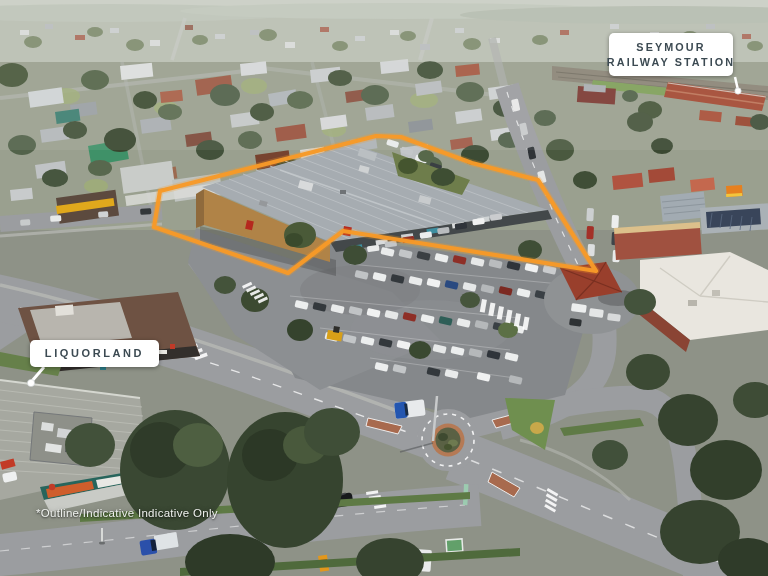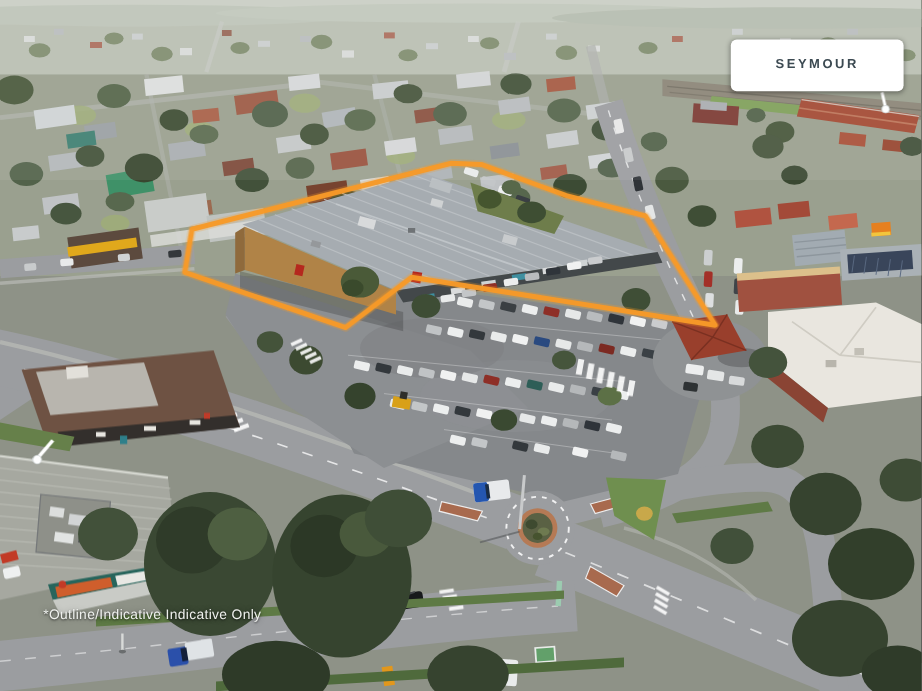--- a/index.html
+++ b/index.html
@@ -3,21 +3,21 @@
 <meta charset="utf-8">
 <style>
   html,body{margin:0;padding:0;background:#222;}
   .stage{position:relative;width:768px;height:576px;overflow:hidden;background:#8e9287;
          font-family:"Liberation Sans",sans-serif;}
   .stage svg{position:absolute;left:0;top:0;display:block;}
   .callout{position:absolute;background:#fff;border-radius:5px;z-index:6;
            box-shadow:0 1px 4px rgba(0,0,0,.38);display:flex;flex-direction:column;
            align-items:center;justify-content:center;color:#3c4a52;font-weight:bold;}
   .callout .line{font-size:10.8px;letter-spacing:2.1px;line-height:15px;white-space:nowrap;}
-  .callout.seymour{left:609px;top:33px;width:144px;height:43px;}
+  .callout.seymour{left:609px;top:33px;width:124px;height:43px;}
   .callout.liquorland{left:30px;top:340px;width:129px;height:27px;}
   .callout.liquorland .line{font-size:11px;letter-spacing:2.6px;}
   .disclaimer{position:absolute;left:36px;top:507px;z-index:6;color:#eff1ee;
               font-size:11.5px;letter-spacing:.3px;font-weight:500;
               text-shadow:0 1px 2px rgba(0,0,0,.65),0 0 5px rgba(0,0,0,.35);}
 </style>
 </head>
 <body>
 
 <div class="stage">
@@ -554,17 +554,21 @@
   <g>
     <path d="M735,77 L738,90" stroke="#ffffff" stroke-width="2.5"></path>
     <circle cx="738" cy="91" r="3.2" fill="#ffffff" stroke="#c9ced0" stroke-width=".6"></circle>
     <path d="M44,367 L32,381" stroke="#ffffff" stroke-width="3"></path>
     <circle cx="31" cy="383" r="3.6" fill="#ffffff" stroke="#c9ced0" stroke-width=".6"></circle>
   </g>
 </svg>
 
   <div class="callout seymour">
     <div class="line">SEYMOUR</div>
+    <div class="line">RAILWAY STATION</div>
   </div>
 
+  <div class="callout liquorland">
+    <div class="line">LIQUORLAND</div>
+  </div>
 
   <div class="disclaimer">*Outline/Indicative Indicative Only</div>
 </div>
 
 </body></html>

